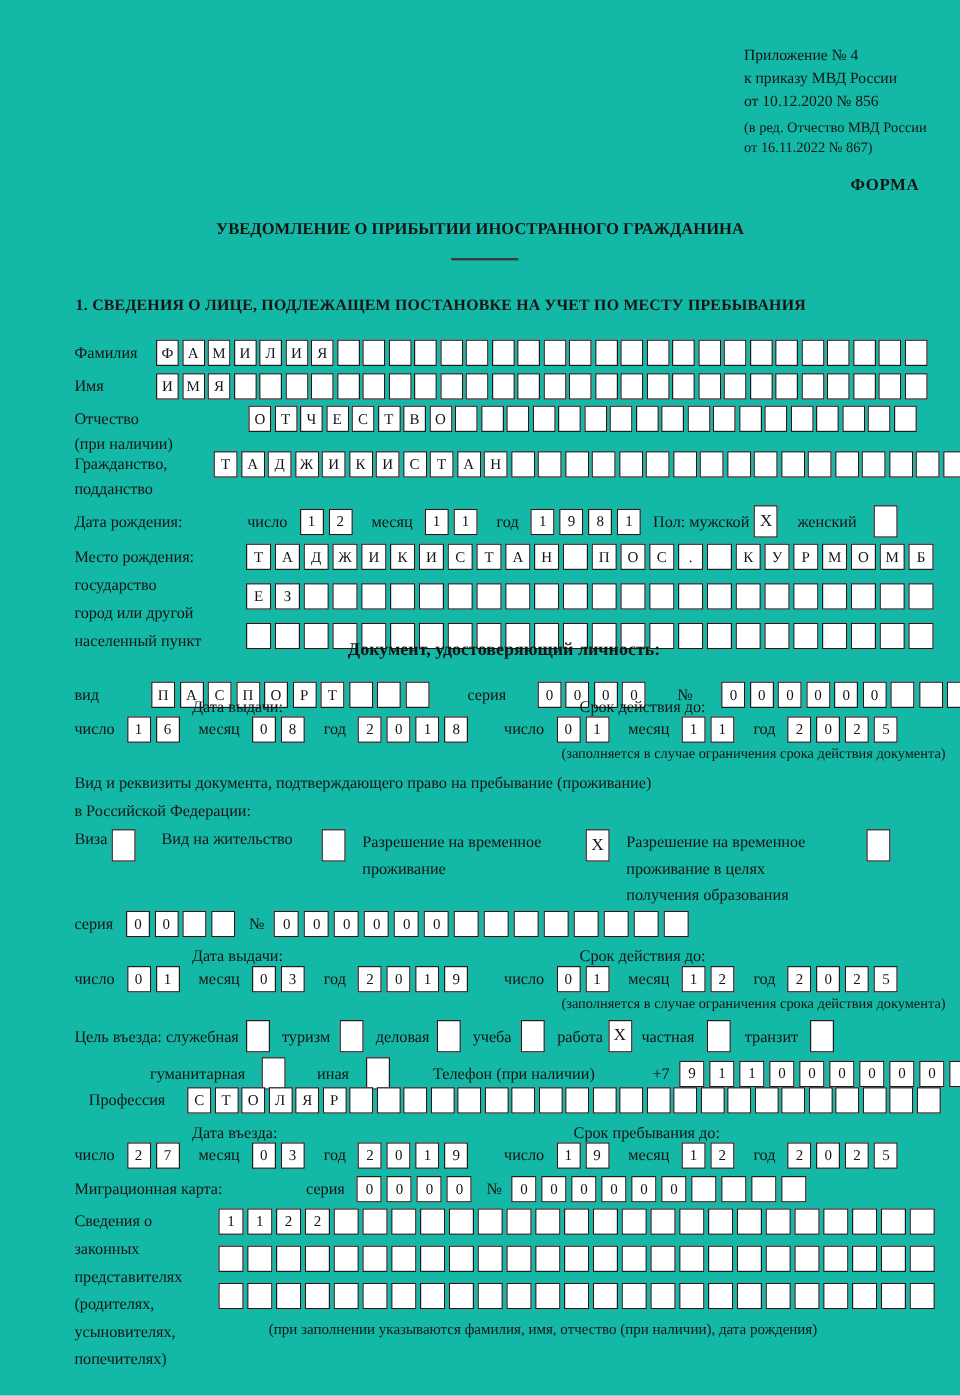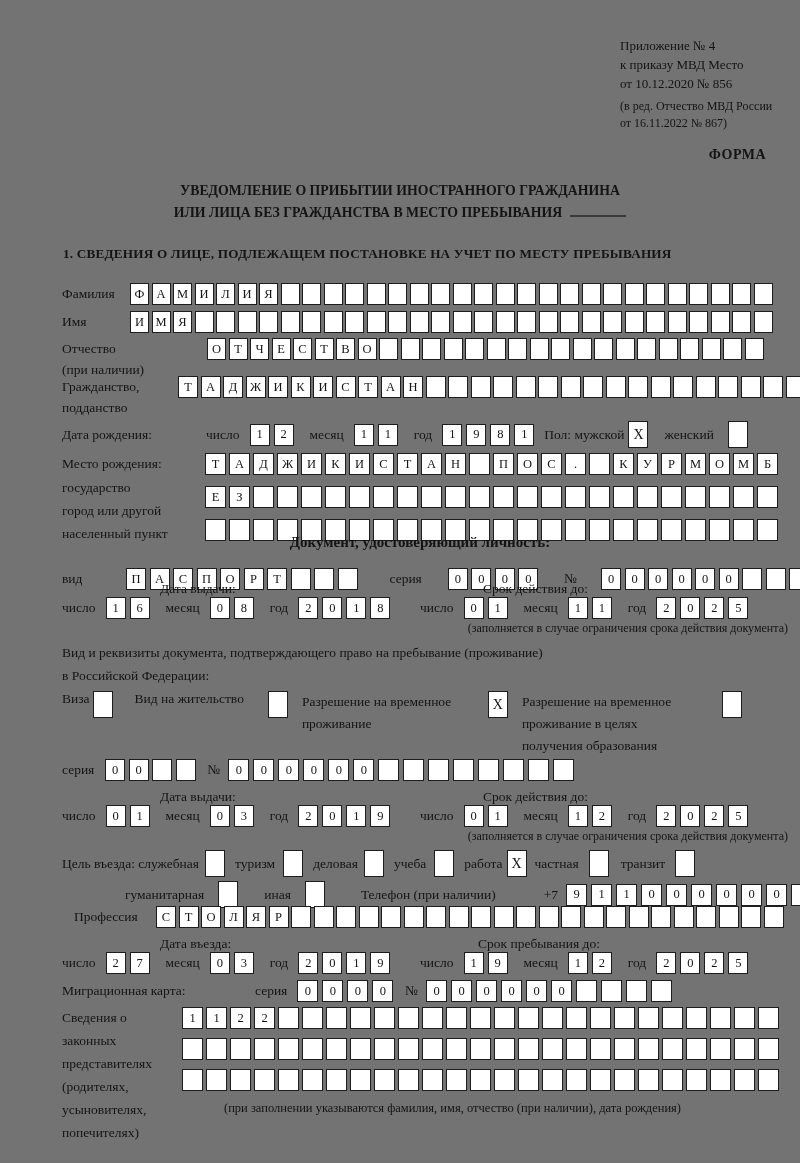--- a/index.html
+++ b/index.html
@@ -1,17 +1,17 @@
 <!DOCTYPE html>
 <html><head>
 <meta charset="utf-8">
 <style>
   html,body{margin:0;padding:0;background:#e8e8e8;}
   .page{
-    position:relative;width:800px;height:1163px;margin:0 auto;background:#737373;
+    position:relative;width:800px;height:1163px;margin:0 auto;background:#14b8a6;
     font-family:"Liberation Serif","DejaVu Serif",serif;color:#141414;overflow:hidden;
   }
   .abs{position:absolute;}
   .row{position:absolute;display:flex;align-items:center;font-size:13.5px;white-space:nowrap;}
   .lbl{display:inline-block;font-size:13.5px;}
   
   .cellrow{display:flex;gap:2.5px;}
   .cell{
     box-sizing:border-box;flex:0 0 auto;width:19px;height:22px;border:1.6px solid #1d1d1d;
     display:inline-flex;align-items:center;justify-content:center;font-size:12.5px;background:#fff;
@@ -46,33 +46,33 @@
   .stack{display:inline-block;text-align:left;font-size:13.5px;line-height:22px;width:176px;white-space:normal;}
   .cap{font-size:12.5px;}
 </style>
 </head>
 <body>
 
 <div class="page">
 
   <div class="abs hdr-block" style="left:620px;top:36px;">
     <div>Приложение № 4</div>
-    <div>к приказу МВД Место</div>
+    <div>к приказу МВД России</div>
     <div>от 10.12.2020 № 856</div>
     <div class="hdr-edition">
       <div>(в ред. Отчество МВД России</div>
       <div>от 16.11.2022 № 867)</div>
     </div>
   </div>
   <div class="abs form-label" style="top:147px;right:34px;">ФОРМА</div>
 
   <div class="abs title" style="top:180px;left:0;">
     <div>УВЕДОМЛЕНИЕ О ПРИБЫТИИ ИНОСТРАННОГО ГРАЖДАНИНА</div>
     <div>
-      <span>ИЛИ ЛИЦА БЕЗ ГРАЖДАНСТВА В МЕСТО ПРЕБЫВАНИЯ</span><span class="title-underline"></span>
+      <span class="title-underline"></span>
     </div>
   </div>
 
   <div class="abs section1" style="top:246px;left:63px;width:716px;">1. СВЕДЕНИЯ О ЛИЦЕ, ПОДЛЕЖАЩЕМ ПОСТАНОВКЕ НА УЧЕТ ПО МЕСТУ ПРЕБЫВАНИЯ</div>
 
   <div class="row" style="left:62px;top:283px;">
     <span class="lbl" style="width:68px;">Фамилия</span>
     <span class="cellrow">
         <span class="cell">Ф</span>
         <span class="cell">А</span>

